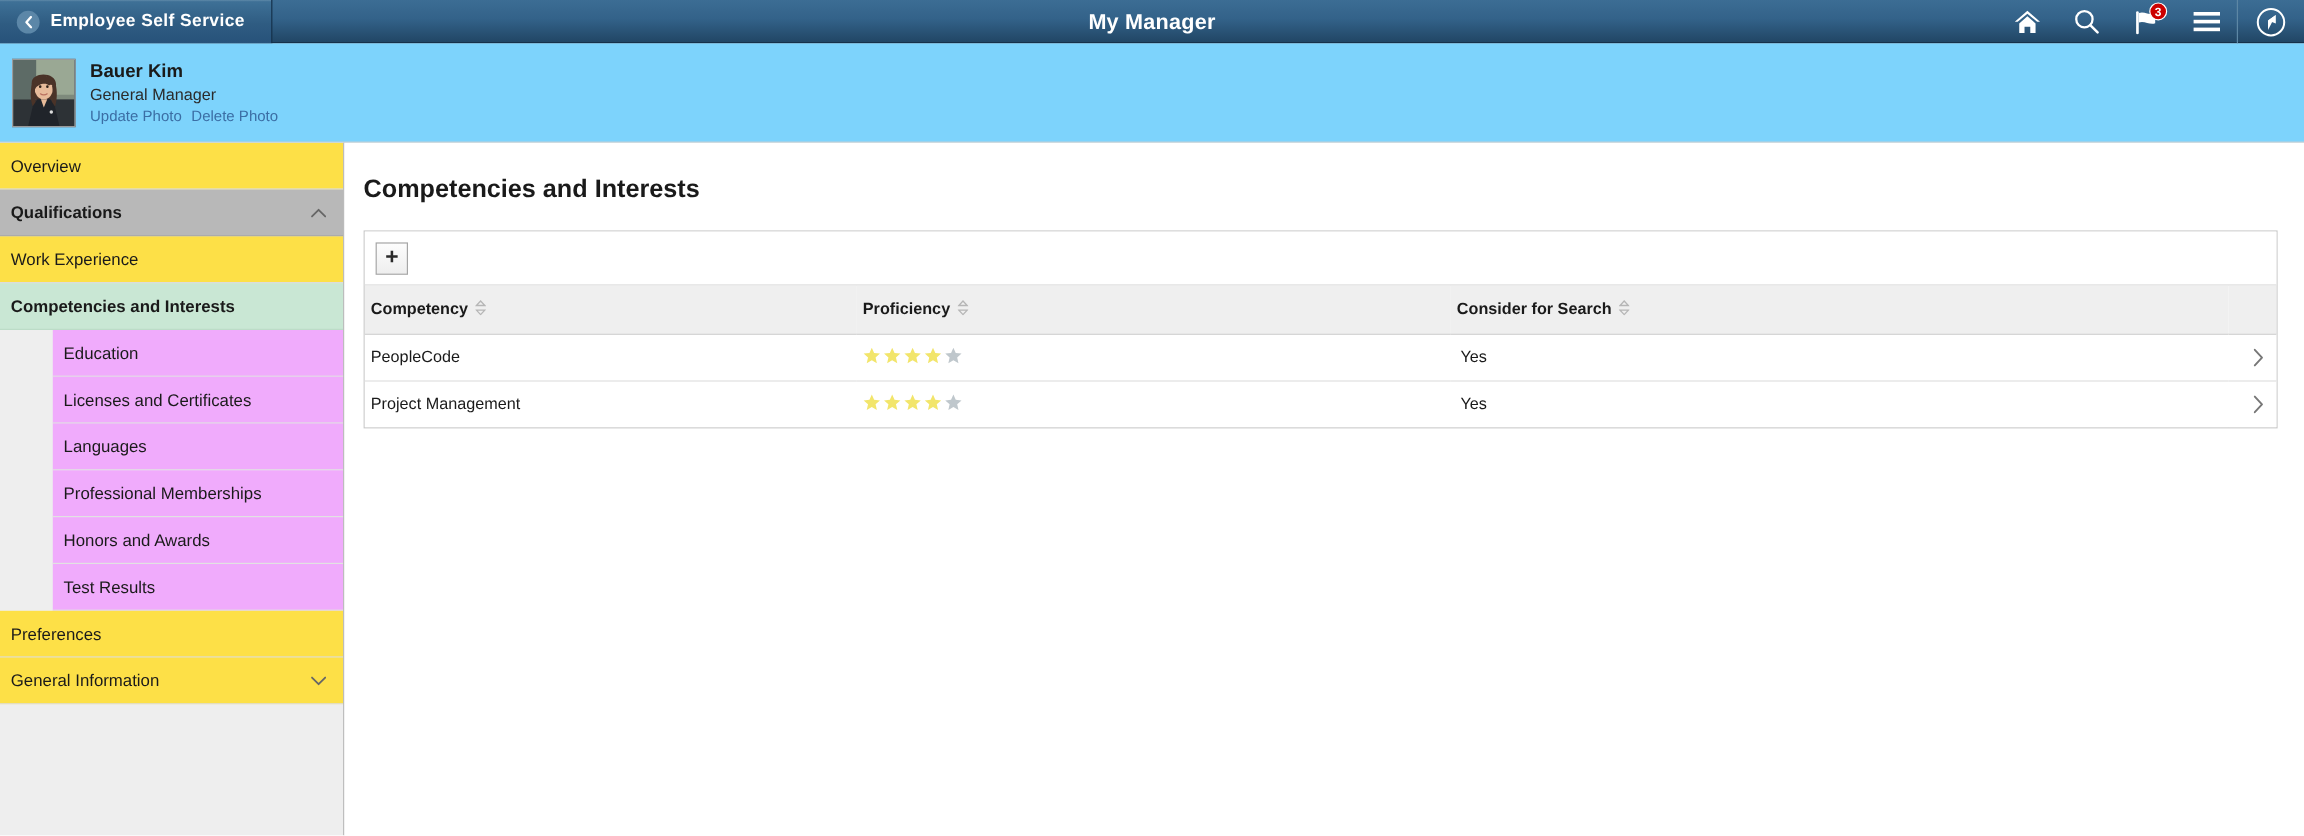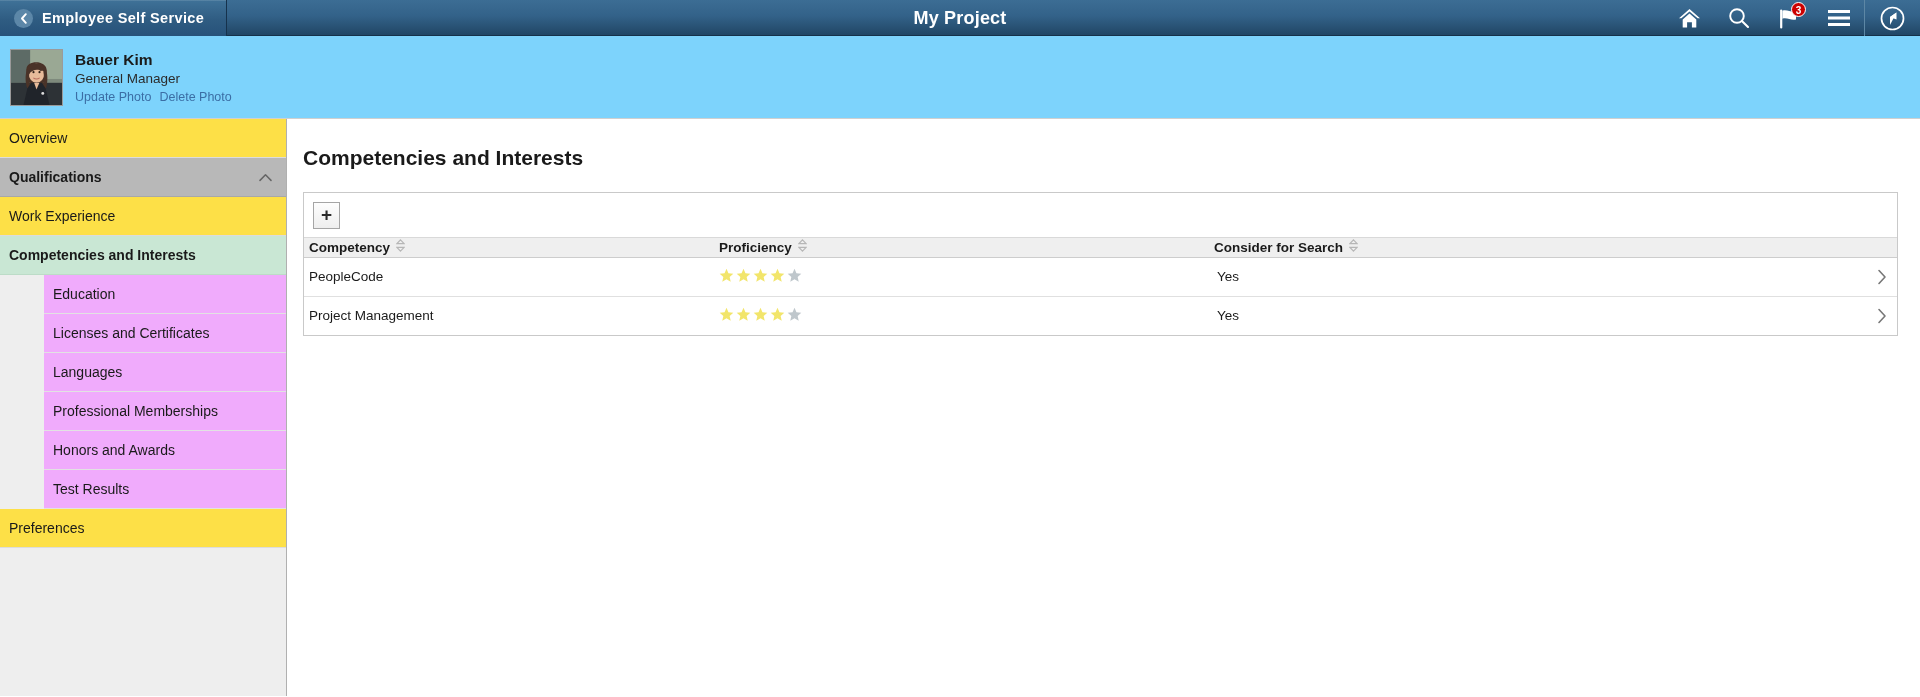--- a/index.html
+++ b/index.html
@@ -217,21 +217,21 @@
     font-weight: bold;
     color: #2a2a2a;
     line-height: 1;
     padding-bottom: 2px;
   }
 
   table.grid { width: 100%; border-collapse: collapse; table-layout: fixed; }
   table.grid thead th {
     background: #efefef;
     border-bottom: 1px solid #cdcdcd;
-    height: 19px;
+    height: 40px;
     font-size: 13.5px;
     font-weight: bold;
     color: #1a1a1a;
     text-align: left;
     padding: 0 0 0 5px;
     white-space: nowrap;
   }
   th .th-inner { display: inline-flex; align-items: center; gap: 6px; cursor: pointer; }
   table.grid tbody td {
     height: 39px;
@@ -260,21 +260,21 @@
 
   <div class="back-tab">
     <span class="back-circle">
       <svg width="10" height="11" viewBox="0 0 10 11">
           <path d="M6.8 1.2 L3 5.5 L6.8 9.8" fill="none" stroke="#ffffff" stroke-width="1.9" stroke-linecap="round" stroke-linejoin="round"></path>
         </svg>
     </span>
     <span class="back-label">Employee Self Service</span>
   </div>
 
-  <div class="header-title">My Project</div>
+  <div class="header-title">My Manager</div>
 
   <div class="header-icons">
 
     <div class="hicon">
       <svg width="23" height="21" viewBox="0 0 23 21">
         <path d="M11.5 1 L22 10.2 L19.6 10.2 L11.5 3.4 L3.4 10.2 L1 10.2 Z" fill="#ffffff"></path>
         <path d="M11.5 5.6 L18.3 11.5 L18.3 19.6 L13.9 19.6 L13.9 14.2 L9.1 14.2 L9.1 19.6 L4.7 19.6 L4.7 11.5 Z" fill="#ffffff"></path>
       </svg>
     </div>
 
@@ -377,20 +377,28 @@
         </div>
         <div class="nav-item white">
           <span class="nav-label">Honors and Awards</span>
         </div>
         <div class="nav-item white">
           <span class="nav-label">Test Results</span>
         </div>
         <div class="nav-item">
           <span class="nav-label">Preferences</span>
         </div>
+        <div class="nav-item">
+          <span class="nav-label">General Information</span>
+          <span class="nav-chevron">
+            <svg width="13" height="9" viewBox="0 0 13 9">
+              <path d="M1 1.6 L6.5 7.2 L12 1.6" fill="none" stroke="#666" stroke-width="1.5" stroke-linecap="round" stroke-linejoin="round"></path>
+            </svg>
+          </span>
+        </div>
       </div>
     <div class="sidebar-filler"></div>
   </div>
 
   <div class="main">
     <h1 class="page-title">Competencies and Interests</h1>
 
     <div class="grid-box">
       <div class="grid-toolbar">
         <div class="add-btn">+</div>

